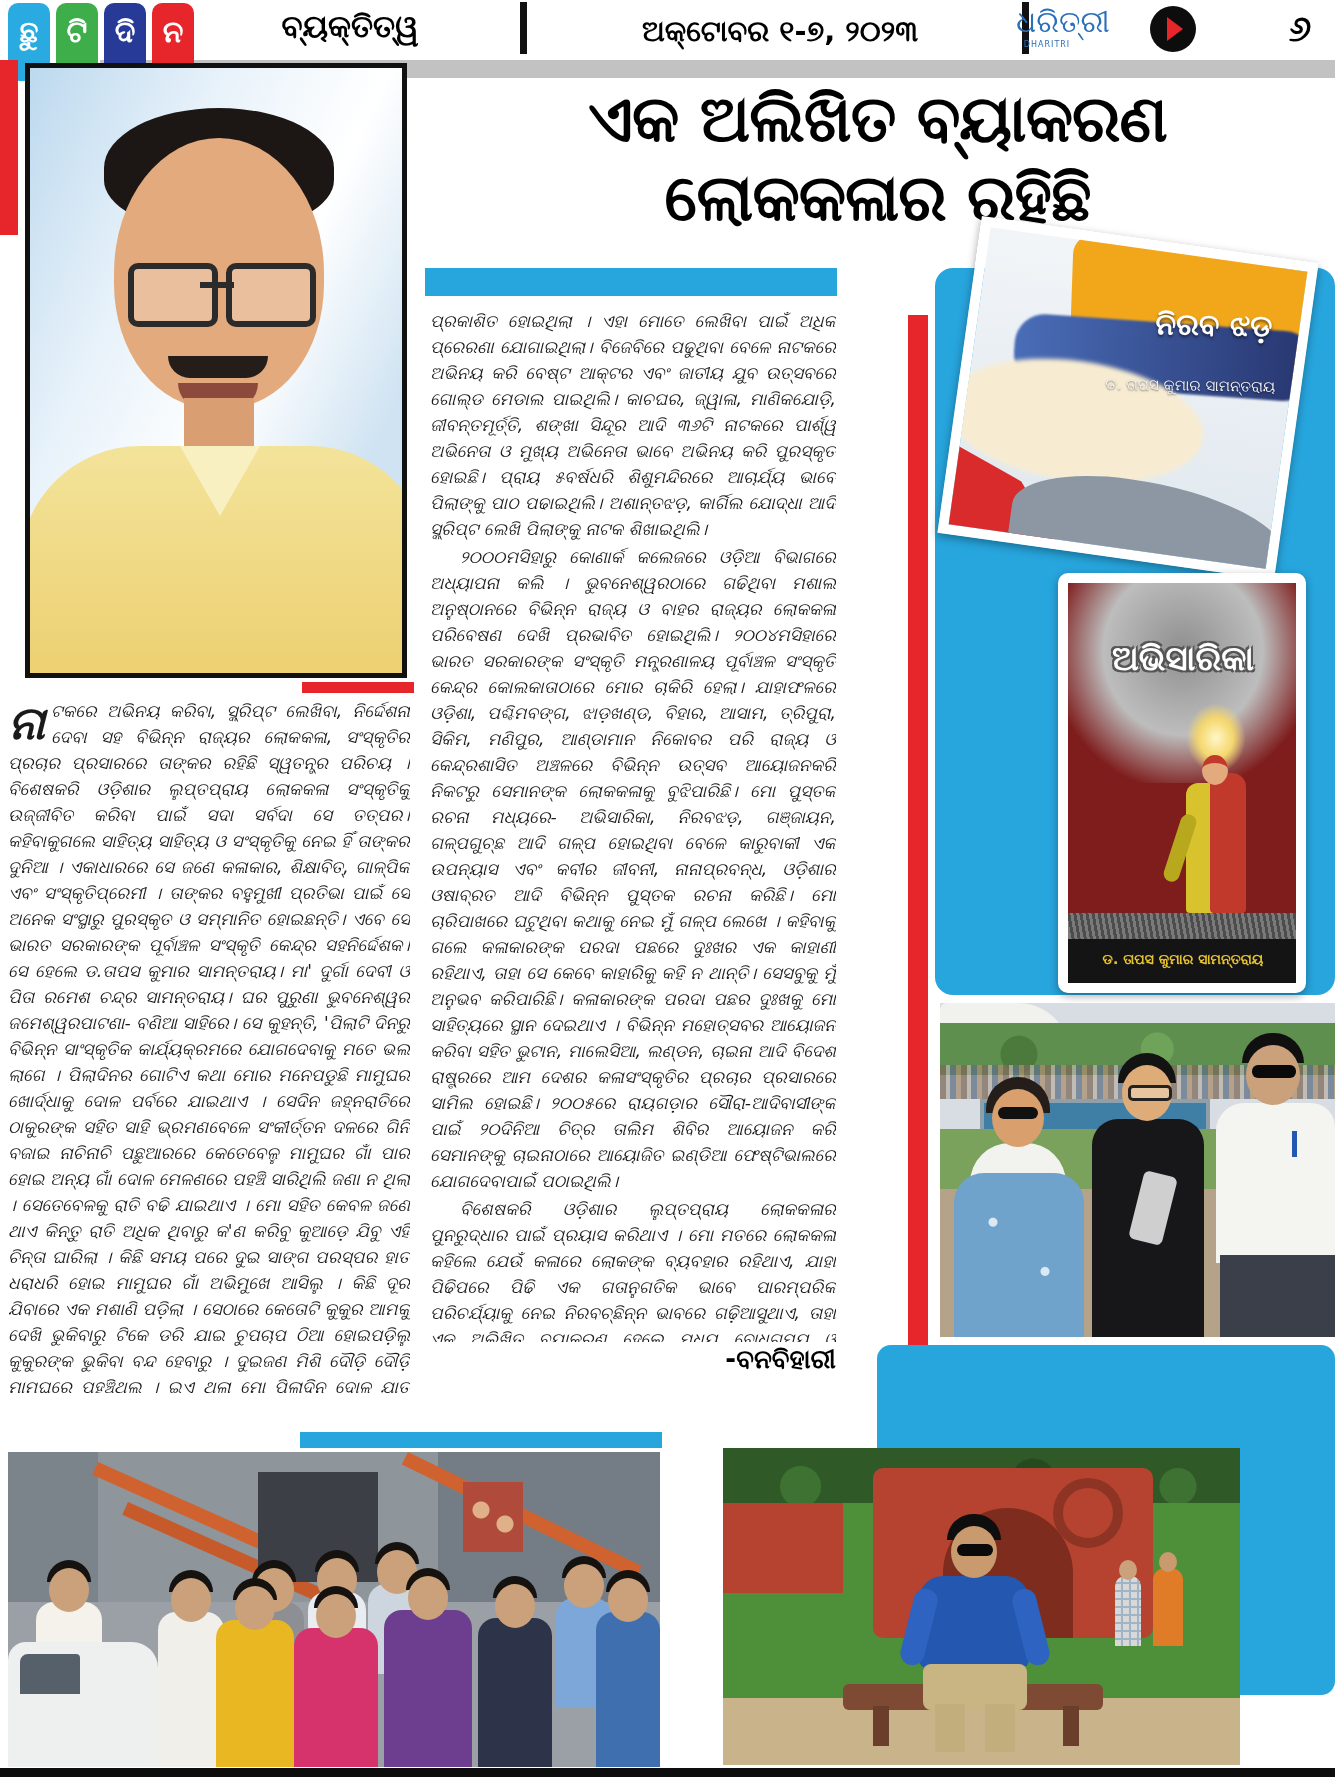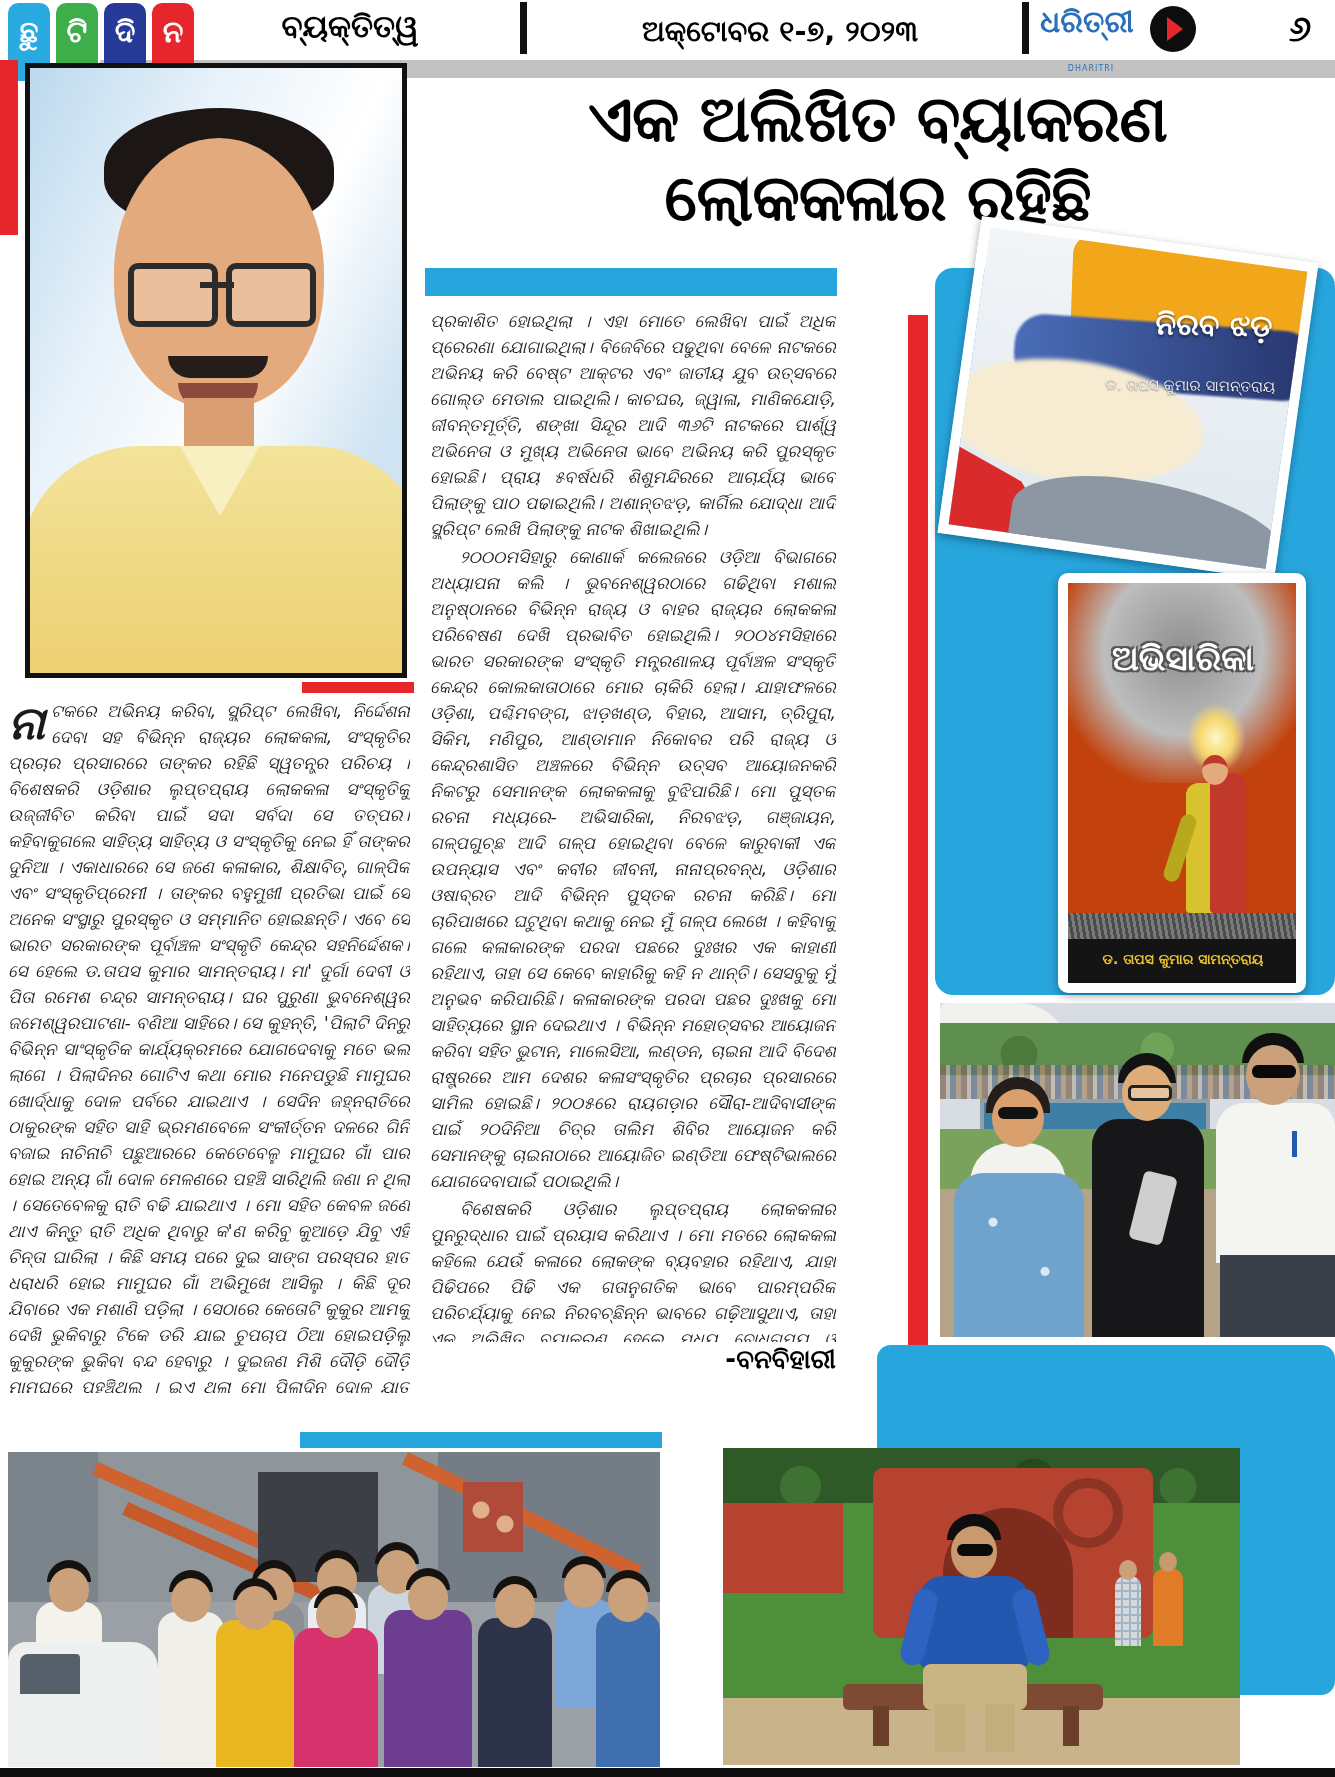--- a/index.html
+++ b/index.html
@@ -10,22 +10,22 @@
   .gray-band{left:100px;top:60px;right:0;height:18px;background:#c2c2c2;}
   .logo-tile{top:3px;width:42px;height:78px;border-radius:10px 10px 12px 12px;
     color:#fff;font-weight:bold;font-size:30px;text-align:center;line-height:58px;}
   .t1{left:8px;background:#29abe2;}
   .t2{left:56px;background:#3dae49;}
   .t3{left:104px;background:#283a97;}
   .t4{left:152px;background:#e6262b;}
   .section-label{left:255px;top:8px;width:190px;text-align:center;font-size:31px;font-weight:bold;color:#000;}
   .hdr-div{top:2px;width:7px;height:52px;background:#111;}
   .hdr-date{left:560px;top:14px;width:440px;text-align:center;font-size:29px;font-weight:bold;color:#000;}
-  .masthead{left:1040px;top:6px;width:90px;text-align:center;color:#2a6fba;font-weight:bold;font-size:30px;line-height:32px;}
-  .masthead-sub{left:1046px;top:40px;width:90px;text-align:center;color:#2a6fba;font-size:8px;letter-spacing:1px;margin-top:24px;}
+  .masthead{left:1016px;top:6px;width:90px;text-align:center;color:#2a6fba;font-weight:normal;font-size:30px;line-height:32px;}
+  .masthead-sub{left:1002px;top:40px;width:90px;text-align:center;color:#2a6fba;font-size:8px;letter-spacing:1px;}
   .play-circle{left:1150px;top:6px;width:46px;height:46px;background:#0d0d0d;border-radius:50%;}
   .play-tri{left:1167px;top:17px;width:0;height:0;border-left:16px solid #e6262b;border-top:12px solid transparent;border-bottom:12px solid transparent;}
   .page-num{left:1270px;top:8px;width:60px;text-align:center;font-size:36px;font-weight:bold;color:#000;}
 
   
   .left-red-strip{left:0;top:60px;width:18px;height:175px;background:#e6262b;}
   .photo-red-bar{left:302px;top:682px;width:112px;height:11px;background:#e6262b;}
   .mid-blue-strip{left:425px;top:268px;width:412px;height:28px;background:#27a5dd;}
   .right-blue-panel{left:935px;top:268px;width:400px;height:727px;background:#27a5dd;border-radius:18px;}
   .right-red-bar{left:908px;top:315px;width:20px;height:1130px;background:#e6262b;}
@@ -66,21 +66,21 @@
     background:linear-gradient(180deg,#f2f5f8 0%,#dfe7ee 100%);}
   .b1-yellow{left:90px;top:-20px;width:280px;height:140px;background:#f2a71b;transform:rotate(-6deg);border-radius:20px;}
   .b1-blue{left:40px;top:70px;width:300px;height:70px;background:linear-gradient(90deg,#4a6db8,#27356e);transform:rotate(-4deg);border-radius:30px;filter:blur(1px);}
   .b1-cream{left:-20px;top:120px;width:260px;height:120px;background:#f7ecd2;border-radius:50%;filter:blur(2px);}
   .b1-red{left:-30px;top:180px;width:160px;height:150px;background:#d92b2b;clip-path:polygon(0 20%,60% 45%,100% 100%,20% 100%,0 60%);}
   .b1-gray{left:60px;top:230px;width:280px;height:100px;background:#8d97a3;border-radius:40% 60% 0 0;}
   .b1-title{left:150px;top:48px;width:170px;text-align:center;color:#fff;font-weight:bold;font-size:30px;
     text-shadow:0 2px 3px rgba(0,0,0,.55);transform:rotate(-7deg);}
   .b1-author{left:120px;top:120px;width:200px;text-align:center;color:#f4f4f4;font-size:15px;
     text-shadow:0 1px 2px rgba(0,0,0,.6);transform:rotate(-7deg);}
-  .book2{left:1058px;top:573px;width:248px;height:420px;border-radius:10px;background:#c2410c;}
+  .book2{left:1058px;top:573px;width:248px;height:420px;border-radius:10px;background:#7f1d1d;}
   .b2-splash{left:-10px;top:-20px;width:250px;height:220px;background:radial-gradient(ellipse at 50% 40%,#8f8f8f 0%,#bdbdbd 45%,rgba(255,255,255,0) 75%);}
   .b2-title{left:10px;top:55px;width:210px;text-align:center;color:#fff;font-weight:bold;font-size:34px;
     text-shadow:-2px -2px 0 #555,2px -2px 0 #555,-2px 2px 0 #555,2px 2px 0 #555;}
   .b2-woman-body{left:118px;top:200px;width:34px;height:130px;background:#d8c22e;border-radius:12px 12px 4px 4px;}
   .b2-woman-sari{left:142px;top:190px;width:36px;height:140px;background:#c0392b;border-radius:10px 14px 4px 4px;}
   .b2-woman-head{left:134px;top:172px;width:26px;height:30px;background:#e3aa7d;border-radius:50%;border-top:8px solid #c0392b;box-sizing:border-box;}
   .b2-woman-arm{left:104px;top:230px;width:16px;height:70px;background:#b8a81e;border-radius:8px;transform:rotate(18deg);}
   .b2-glow{left:118px;top:120px;width:60px;height:70px;background:radial-gradient(#fff7c8,#f5d76e 40%,rgba(255,255,255,0) 70%);}
   .b2-grass{left:0;top:330px;width:230px;height:40px;background:#6b6b6b;
     background-image:repeating-linear-gradient(80deg,#4c4c4c 0 3px,#7a7a7a 3px 6px);}

